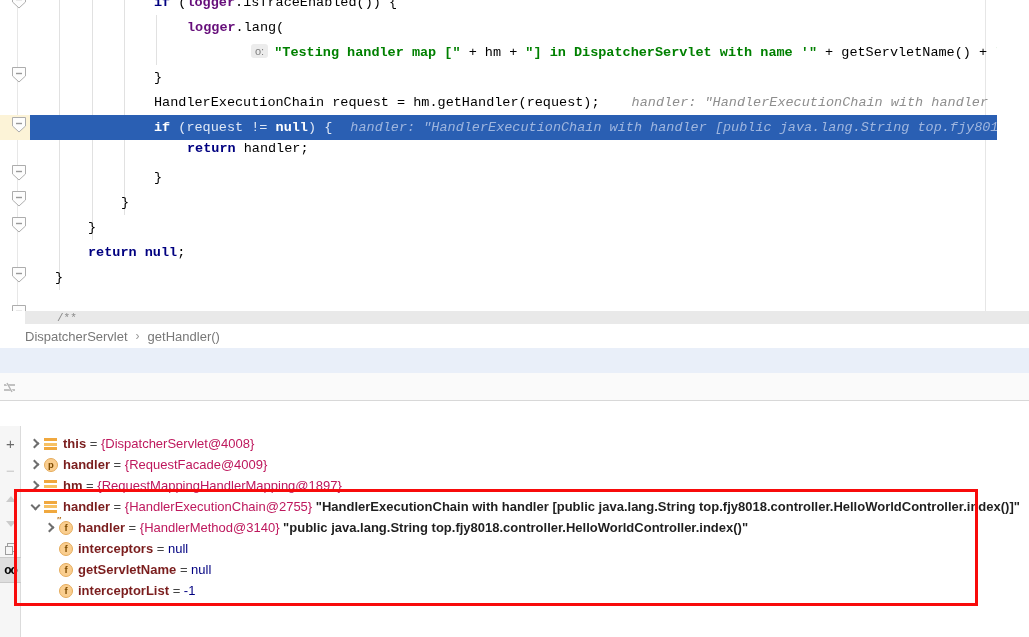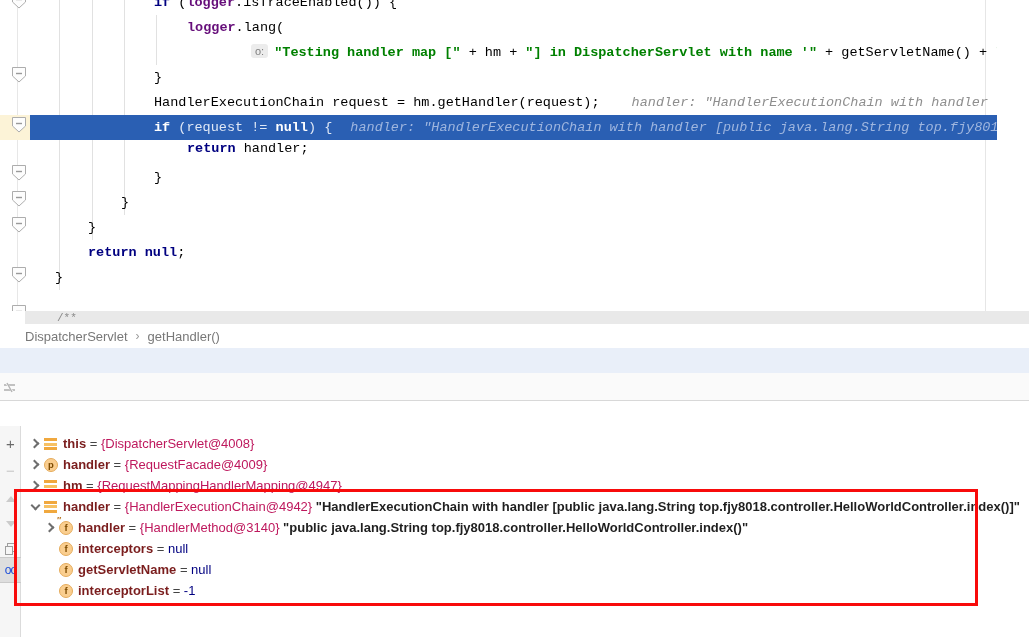--- a/index.html
+++ b/index.html
@@ -60,21 +60,21 @@
   .tb-btn { position:absolute; left:0; width:21px; height:20px; display:flex; align-items:center; justify-content:center; }
   .tb-plus  { font-size:15px; color:#6A6A6A; }
   .tb-minus { font-size:15px; color:#C7C7C7; }
   .tri-up   { width:0; height:0; border-left:5px solid transparent; border-right:5px solid transparent; border-bottom:6px solid #CBCBCB; }
   .tri-down { width:0; height:0; border-left:5px solid transparent; border-right:5px solid transparent; border-top:6px solid #CBCBCB; }
   .dup-icon { position:relative; width:11px; height:12px; }
   .dup-icon i { position:absolute; border:1px solid #9E9E9E; background:#F6F6F6; }
   .dup-icon .b { left:2px; top:0; width:8px; height:9px; }
   .dup-icon .f { left:0; top:3px; width:8px; height:9px; }
   .tb-glasses { background:#DEDEDE; border-top:1px solid #CACACA; border-bottom:1px solid #CACACA; height:26px;
-                font-weight:normal; font-size:12px; color:#1d4ed8; letter-spacing:-1px; }
+                font-weight:bold; font-size:12px; color:#000000; letter-spacing:-1px; }
 
   #rows { position:absolute; left:21px; top:7px; right:0; }
   .vrow { height:21px; display:flex; align-items:center; font-size:13px; white-space:pre; overflow:hidden; }
   .vrow.lvl1 { padding-left:6px; }
   .vrow.lvl2 { padding-left:21px; }
   .chev { width:17px; height:17px; display:flex; align-items:center; justify-content:center; flex:none; }
   .chev.r::before { content:""; width:5px; height:5px; border-right:2px solid #6E6E6E; border-bottom:2px solid #6E6E6E;
                     transform:rotate(-45deg); margin-left:-2px; }
   .chev.d::before { content:""; width:5px; height:5px; border-right:2px solid #6E6E6E; border-bottom:2px solid #6E6E6E;
                     transform:rotate(45deg); margin-top:-2px; }
@@ -193,22 +193,22 @@
           <div class="dup-icon">
             <i class="b"></i>
             <i class="f"></i>
           </div>
         </div>
         <div class="tb-btn tb-glasses" style="top: 131px;">oo</div>
       </div>
     <div id="rows">
         <div class="vrow lvl1"><span class="chev r"></span><span class="vicon"><div class="ic-bars"></div></span><span class="vname">this</span><span class="veq"> = </span><span class="vref">{DispatcherServlet@4008}</span></div>
         <div class="vrow lvl1"><span class="chev r"></span><span class="vicon"><span class="ic-circle">p</span></span><span class="vname">handler</span><span class="veq"> = </span><span class="vref">{RequestFacade@4009}</span></div>
-        <div class="vrow lvl1"><span class="chev r"></span><span class="vicon"><div class="ic-bars"></div></span><span class="vname">hm</span><span class="veq"> = </span><span class="vref">{RequestMappingHandlerMapping@4947}</span></div>
-        <div class="vrow lvl1"><span class="chev d"></span><span class="vicon"><div class="ic-bars"></div></span><span class="vname">handler</span><span class="veq"> = </span><span class="vref">{HandlerExecutionChain@4942}</span><span class="vstr"> "HandlerExecutionChain with handler [public java.lang.String top.fjy8018.controller.HelloWorldController.index()]"</span></div>
+        <div class="vrow lvl1"><span class="chev r"></span><span class="vicon"><div class="ic-bars"></div></span><span class="vname">hm</span><span class="veq"> = </span><span class="vref">{RequestMappingHandlerMapping@1897}</span></div>
+        <div class="vrow lvl1"><span class="chev d"></span><span class="vicon"><div class="ic-bars"></div></span><span class="vname">handler</span><span class="veq"> = </span><span class="vref">{HandlerExecutionChain@2755}</span><span class="vstr"> "HandlerExecutionChain with handler [public java.lang.String top.fjy8018.controller.HelloWorldController.index()]"</span></div>
         <div class="vrow lvl2"><span class="chev r"></span><span class="vicon"><span class="ic-circle quote">f</span></span><span class="vname">handler</span><span class="veq"> = </span><span class="vref">{HandlerMethod@3140}</span><span class="vstr"> "public java.lang.String top.fjy8018.controller.HelloWorldController.index()"</span></div>
         <div class="vrow lvl2"><span class="chev"></span><span class="vicon"><span class="ic-circle">f</span></span><span class="vname">interceptors</span><span class="veq"> = </span><span class="vval">null</span></div>
         <div class="vrow lvl2"><span class="chev"></span><span class="vicon"><span class="ic-circle">f</span></span><span class="vname">getServletName</span><span class="veq"> = </span><span class="vval">null</span></div>
         <div class="vrow lvl2"><span class="chev"></span><span class="vicon"><span class="ic-circle">f</span></span><span class="vname">interceptorList</span><span class="veq"> = </span><span class="vval">-1</span></div>
       </div>
   </div>
 
   <div id="red-box"></div>
 </div>
 

